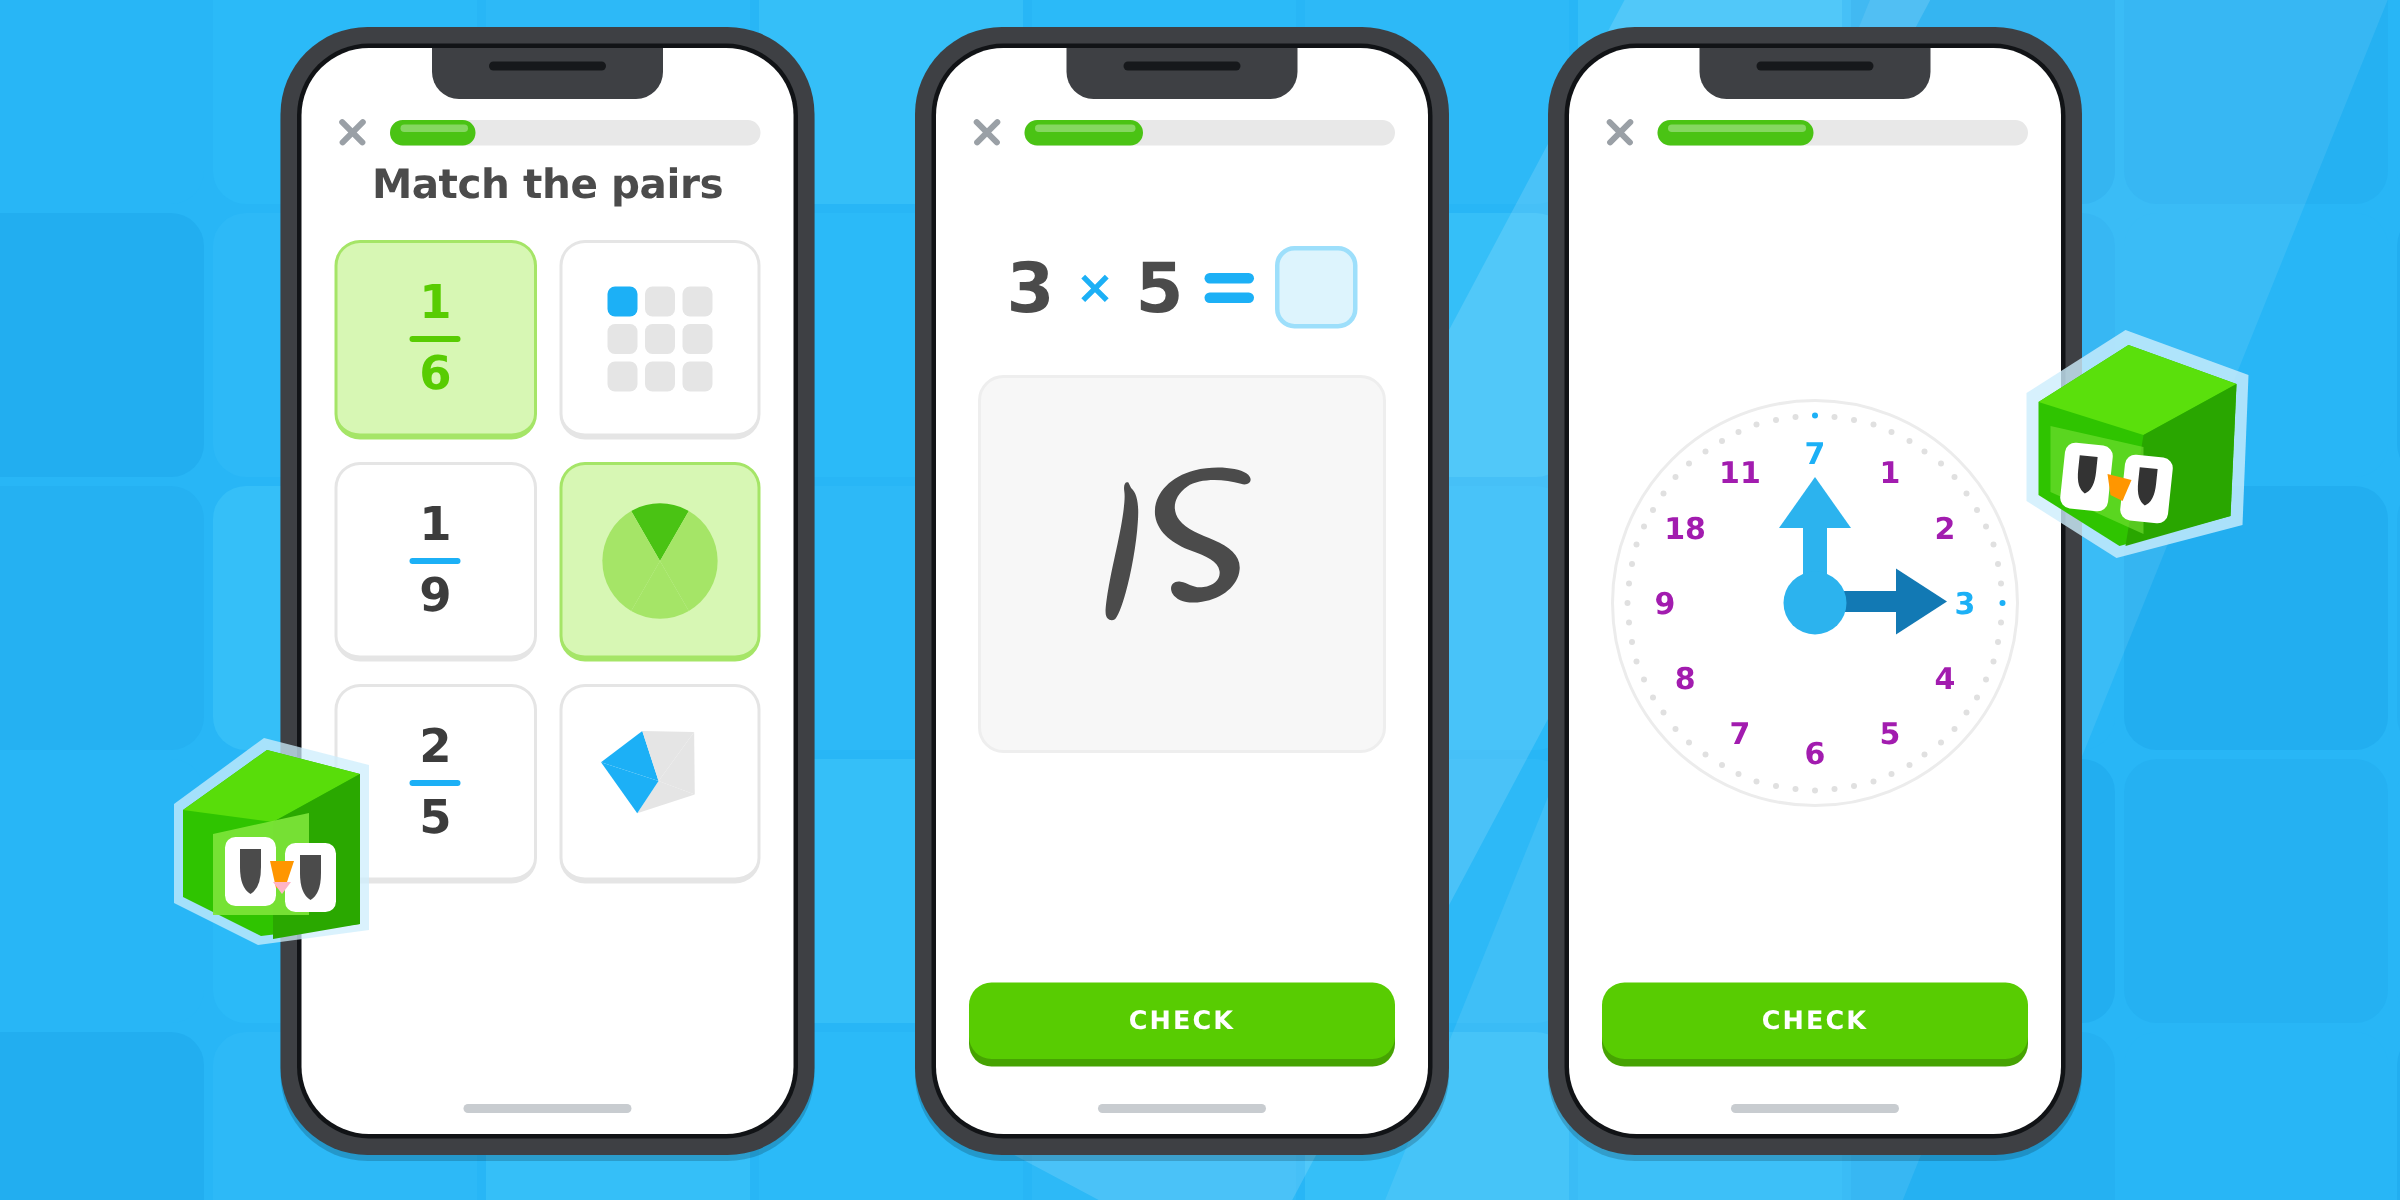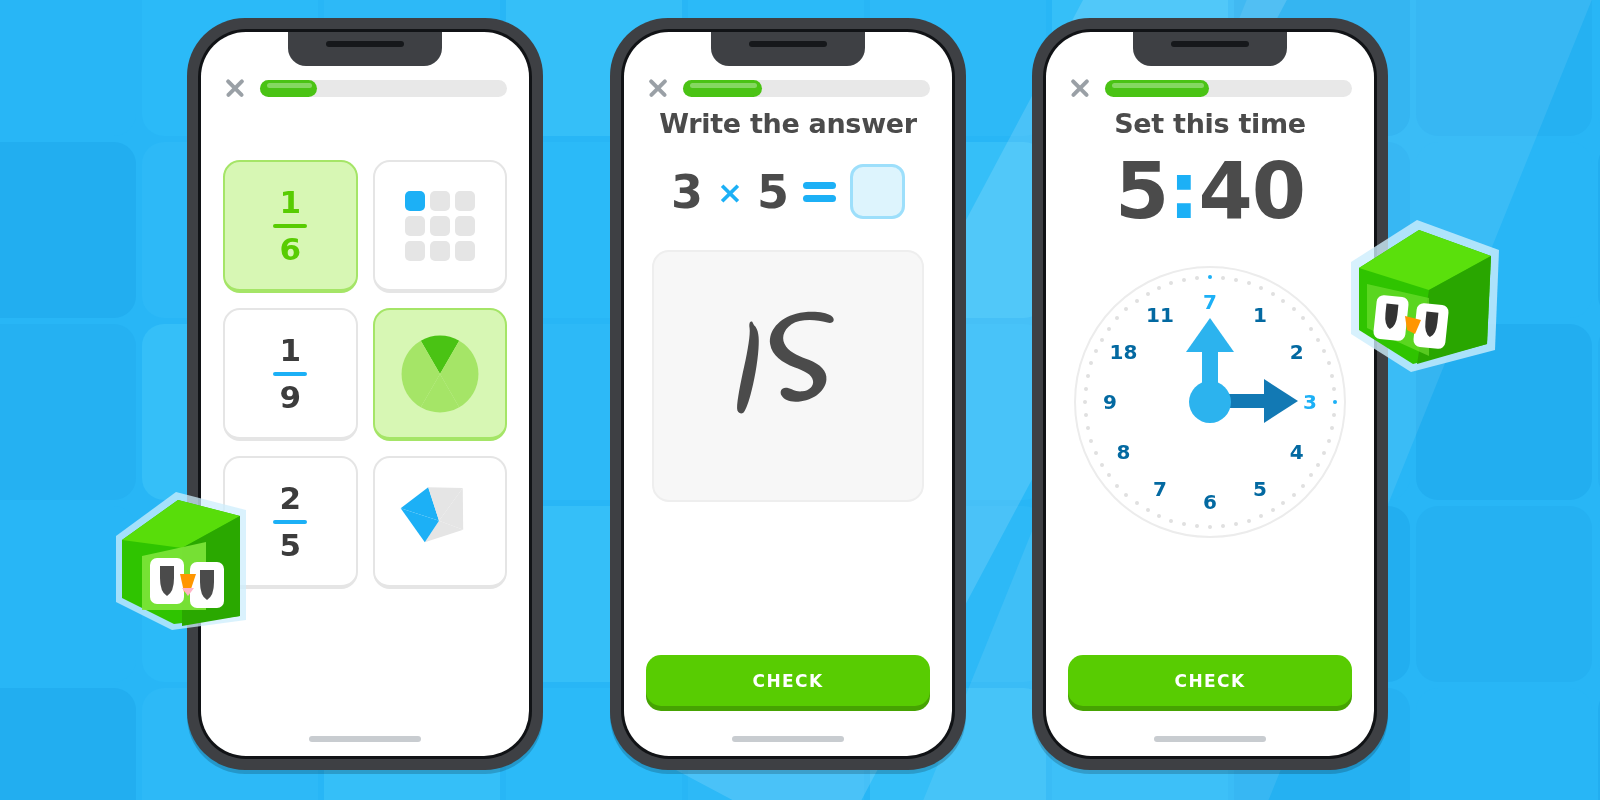--- a/index.html
+++ b/index.html
@@ -162,21 +162,21 @@
   .bigtime .colon{ color:#1cb0f6; }
   .clock{
     position:absolute; top:234px; left:50%; transform:translateX(-50%);
     width:272px; height:272px;
   }
   .clock .ring{
     position:absolute; inset:0; border-radius:50%;
     border:2px solid #ececec;
   }
   .clock .num{
-    position:absolute; font-size:20px; font-weight:700; color:#0369a1;
+    position:absolute; font-size:20px; font-weight:700; color:#a21caf;
     transform:translate(-50%,-50%);
   }
   .clock .num.hl{ color:#1cb0f6; }
   .clock .dot{
     position:absolute; width:4px; height:4px; border-radius:50%;
     background:#e0e0e0; transform:translate(-50%,-50%);
   }
   .clock .dot.hl{ background:#1cb0f6; }
 </style>
 </head>
@@ -242,20 +242,21 @@
   <div class="screen">
     <div class="notch"></div>
 
     <div class="topbar">
       <div class="close-x"></div>
       <div class="pbar">
         <div class="fill" style="width:23%"></div>
       </div>
     </div>
 
+    <div class="ptitle">Match the pairs</div>
 
     <div class="cards">
       <div class="card sel">
         <div class="frac green">
           <span class="n">1</span>
           <span class="bar"></span>
           <span class="d">6</span>
         </div>
       </div>
 
@@ -325,21 +326,20 @@
   <div class="screen">
     <div class="notch"></div>
 
     <div class="topbar">
       <div class="close-x"></div>
       <div class="pbar">
         <div class="fill" style="width:32%"></div>
       </div>
     </div>
 
-    <div class="ptitle">Write the answer</div>
 
     <div class="equation">
       <span class="eq-num">3</span>
       <span class="eq-times">×</span>
       <span class="eq-num">5</span>
       <span class="eq-eq"></span>
       <span class="eq-blank"></span>
     </div>
 
     <div class="canvas">
@@ -369,25 +369,21 @@
   <div class="screen">
     <div class="notch"></div>
 
     <div class="topbar">
       <div class="close-x"></div>
       <div class="pbar">
         <div class="fill" style="width:42%"></div>
       </div>
     </div>
 
-    <div class="ptitle">Set this time</div>
-
-    <div class="bigtime">
-      <span>5</span><span class="colon">:</span><span>40</span>
-    </div>
+
 
     <div class="clock">
       <div class="ring"></div>
       <div id="clock-marks">
           <span class="dot hl" style="left: 136px; top: 11px;"></span>
           <span class="dot" style="left: 149.066px; top: 11.6848px;"></span>
           <span class="dot" style="left: 161.989px; top: 13.7315px;"></span>
           <span class="dot" style="left: 174.627px; top: 17.1179px;"></span>
           <span class="dot" style="left: 186.842px; top: 21.8068px;"></span>
           <span class="dot" style="left: 198.5px; top: 27.7468px;"></span>

